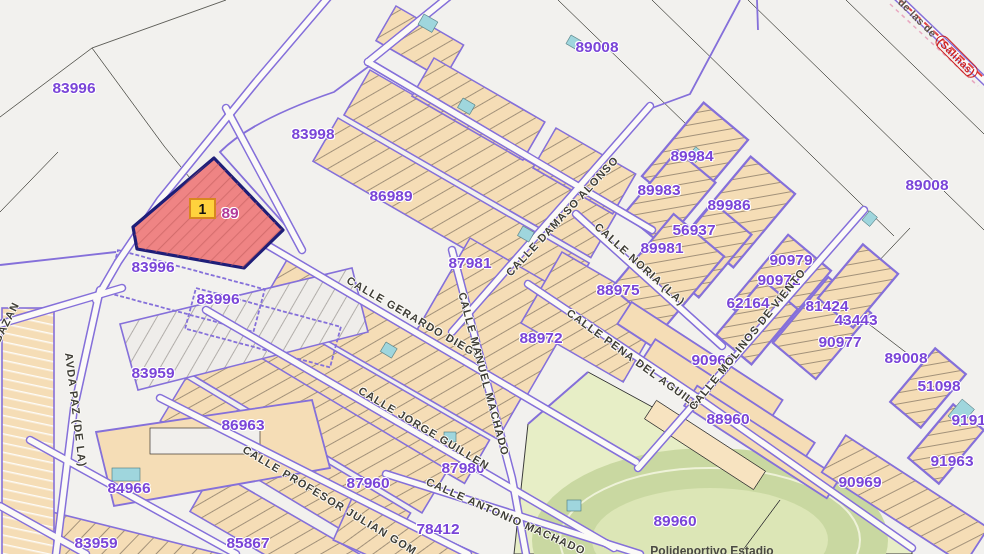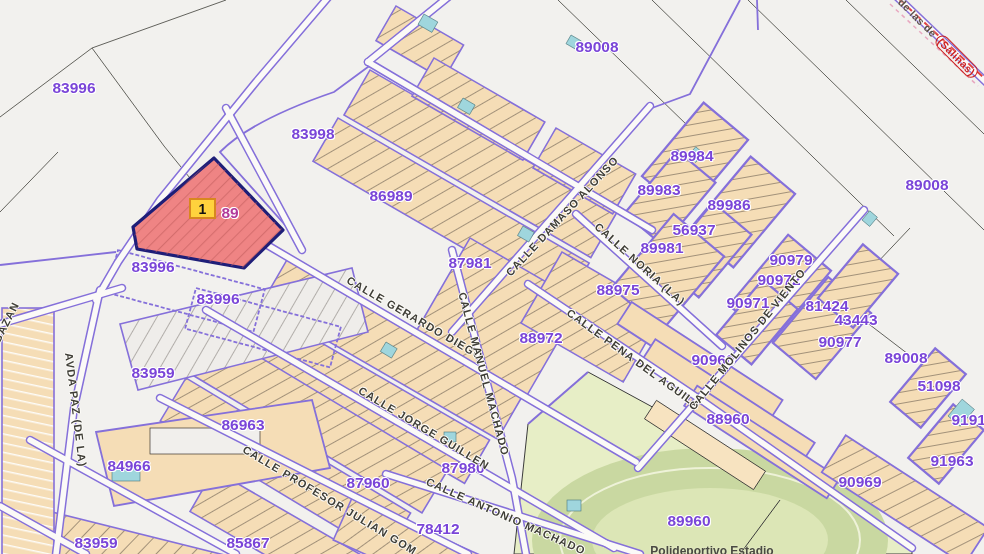--- a/index.html
+++ b/index.html
@@ -199,36 +199,36 @@
 <div class="pl" style="left:470px;top:263px">87981</div>
 <div class="pl" style="left:541px;top:338px">88972</div>
 <div class="pl" style="left:618px;top:290px">88975</div>
 <div class="pl" style="left:662px;top:248px">89981</div>
 <div class="pl" style="left:659px;top:190px">89983</div>
 <div class="pl" style="left:692px;top:156px">89984</div>
 <div class="pl" style="left:729px;top:205px">89986</div>
 <div class="pl" style="left:694px;top:230px">56937</div>
 <div class="pl" style="left:791px;top:260px">90979</div>
 <div class="pl" style="left:779px;top:280px">90972</div>
-<div class="pl" style="left:748px;top:303px">90971</div>
+<div class="pl" style="left:748px;top:303px">62164</div>
 <div class="pl" style="left:827px;top:306px">81424</div>
 <div class="pl" style="left:856px;top:320px">43443</div>
 <div class="pl" style="left:840px;top:342px">90977</div>
 <div class="pl" style="left:906px;top:358px">89008</div>
 <div class="pl" style="left:939px;top:386px">51098</div>
 <div class="pl" style="left:973px;top:420px">91914</div>
 <div class="pl" style="left:952px;top:461px">91963</div>
 <div class="pl" style="left:713px;top:360px">90960</div>
 <div class="pl" style="left:728px;top:419px">88960</div>
 <div class="pl" style="left:860px;top:482px">90969</div>
-<div class="pl" style="left:689px;top:521px">89960</div>
+<div class="pl" style="left:675px;top:521px">89960</div>
 <div class="pl" style="left:153px;top:267px">83996</div>
 <div class="pl" style="left:218px;top:299px">83996</div>
 <div class="pl" style="left:153px;top:373px">83959</div>
-<div class="pl" style="left:129px;top:466px">84966</div>
+<div class="pl" style="left:129px;top:488px">84966</div>
 <div class="pl" style="left:96px;top:543px">83959</div>
 <div class="pl" style="left:248px;top:543px">85867</div>
 <div class="pl" style="left:243px;top:425px">86963</div>
 <div class="pl" style="left:368px;top:483px">87960</div>
 <div class="pl" style="left:463px;top:468px">87980</div>
 <div class="pl" style="left:438px;top:529px">78412</div>
 
 <div class="pl" style="left:230px;top:213px;color:#b23a9a">89</div>
 <div class="badge">1</div>
 

